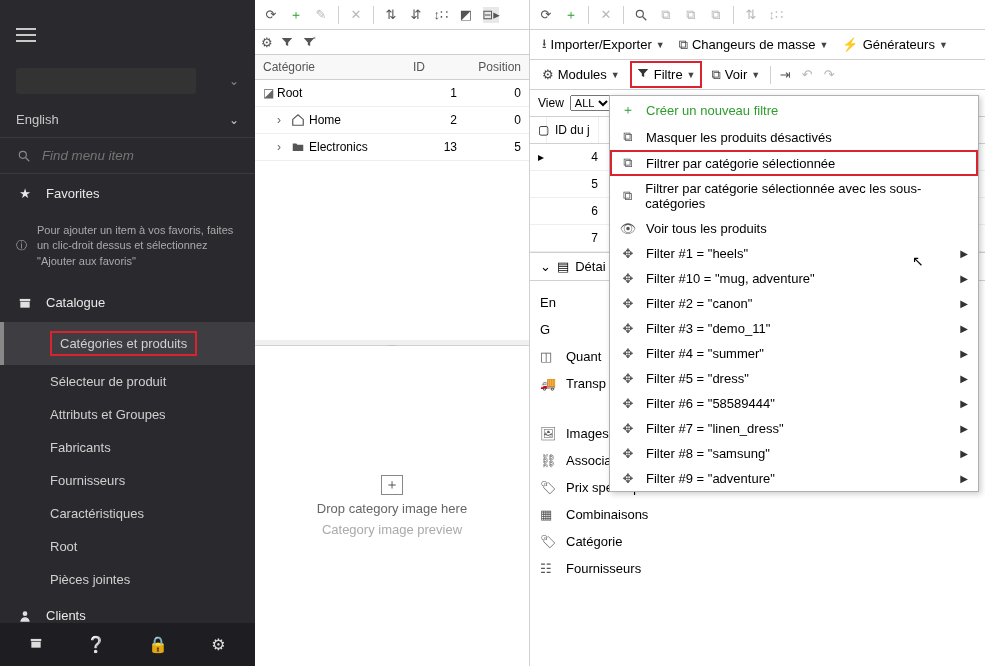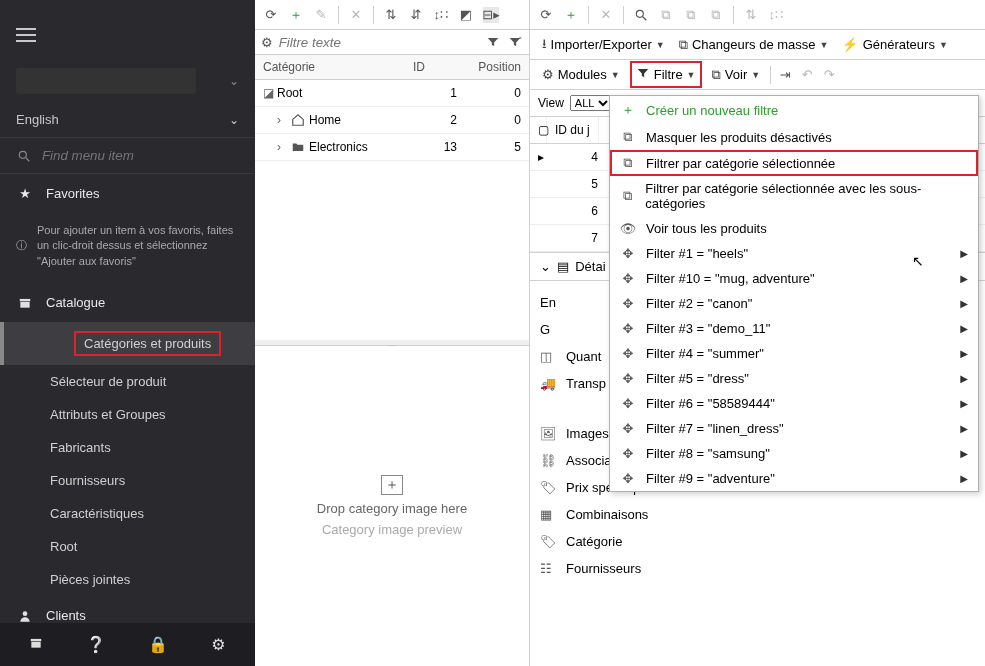--- a/index.html
+++ b/index.html
@@ -19,21 +19,21 @@
 .sidebar-search input { background: transparent; border: none; color: #ec4899; outline: none; width: 100%; font-style: italic; }
 .sidebar-item { display: flex; align-items: center; gap: 12px; padding: 12px 16px; cursor: pointer; }
 .sidebar-item.section { color: #e8e8e8; }
 .sidebar-icon { width: 18px; display: inline-flex; align-items: center; justify-content: center; }
 .sidebar-sub { padding-left: 50px; padding-top: 9px; padding-bottom: 9px; cursor: pointer; color: #d0d0d0; }
 .sidebar-info { display: flex; gap: 10px; padding: 10px 16px 14px; font-size: 11px; color: #aaa; line-height: 1.4; }
 .sidebar-sub.active { background: #3d3d42; border-left: 4px solid #888; padding-left: 46px; }
 .sidebar-list { flex: 1; overflow-y: auto; }
 .sidebar-bottom { display: flex; justify-content: space-around; align-items: center; padding: 12px 8px; background: #1e1e22; }
 .sidebar-bottom .bicon { color: #ddd; font-size: 16px; cursor: pointer; }
-.highlight-sub { border: 2px solid #d9232e; display: inline-block; padding: 3px 8px; margin-left: 24px; }
+.highlight-sub { border: 2px solid #d9232e; display: inline-block; padding: 3px 8px; }
 
 
 .main { flex: 1; display: flex; }
 .col-left { width: 275px; border-right: 1px solid #d0d0d0; display: flex; flex-direction: column; }
 .col-right { flex: 1; display: flex; flex-direction: column; position: relative; }
 
 .toolbar { display: flex; align-items: center; gap: 9px; padding: 5px 8px; border-bottom: 1px solid #d0d0d0; height: 30px; }
 .tb-icon { color: #555; cursor: pointer; display: inline-flex; align-items: center; justify-content: center; width: 16px; height: 16px; }
 .tb-icon.green { color: #2d9d2d; }
 .tb-icon.disabled { color: #b8b8b8; cursor: default; }
@@ -189,21 +189,20 @@
       <span class="tb-icon disabled">✕</span>
       <span class="tb-sep"></span>
       <span class="tb-icon">⇅</span>
       <span class="tb-icon">⇵</span>
       <span class="tb-icon">↕∷</span>
       <span class="tb-icon">◩</span>
       <span class="tb-icon" style="background:#e8e8e8;padding:2px;">⊟▸</span>
     </div>
     <div class="filter-row">
       <span class="gear">⚙</span>
-      <input placeholder="Filtre texte" style="">
       <span class="tb-icon">
           <svg viewBox="0 0 24 24" fill="#555">
             <path d="M3 5h18l-7 8v6l-4-2v-4z"></path>
           </svg>
         </span>
       <span class="tb-icon">
           <svg viewBox="0 0 24 24" fill="#555">
             <path d="M3 5h18l-7 8v6l-4-2v-4z"></path>
             <line x1="19" y1="3" x2="23" y2="7" stroke="#555"></line>
             <line x1="23" y1="3" x2="19" y2="7" stroke="#555"></line>

